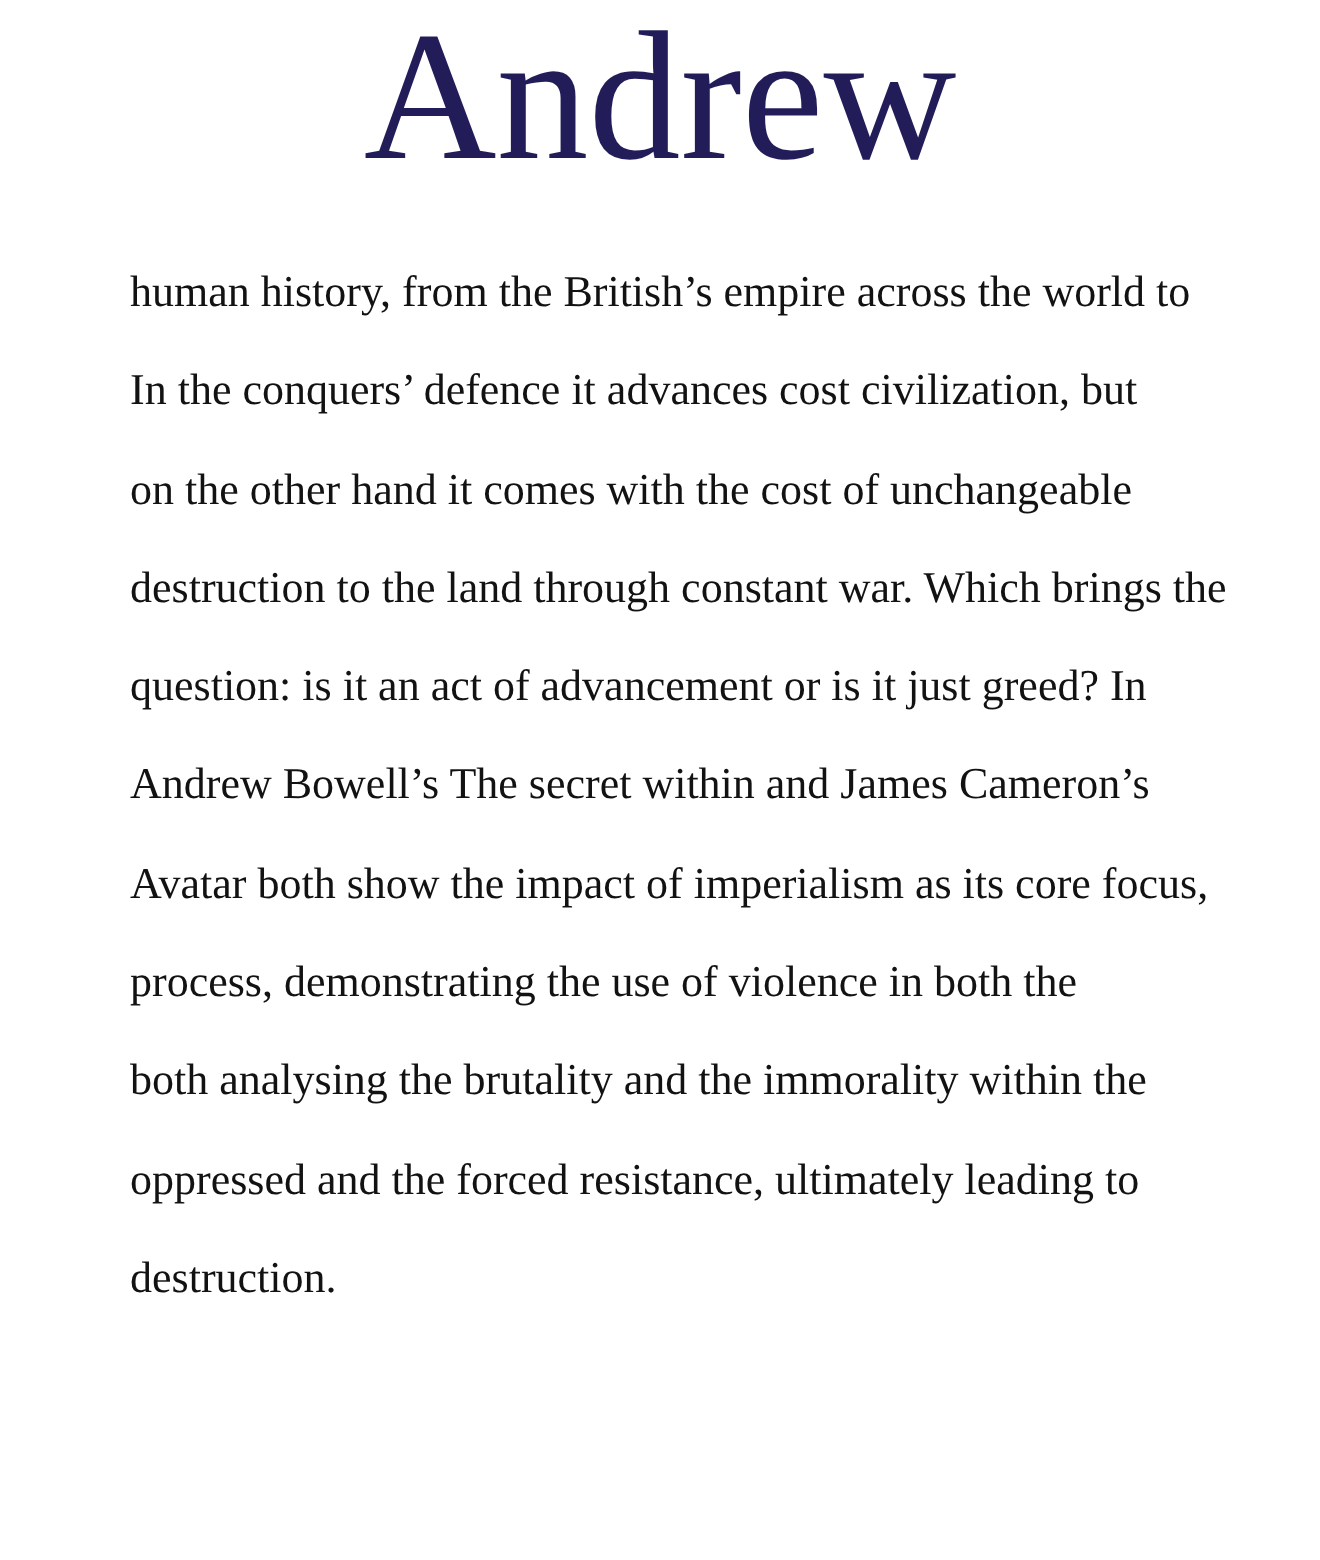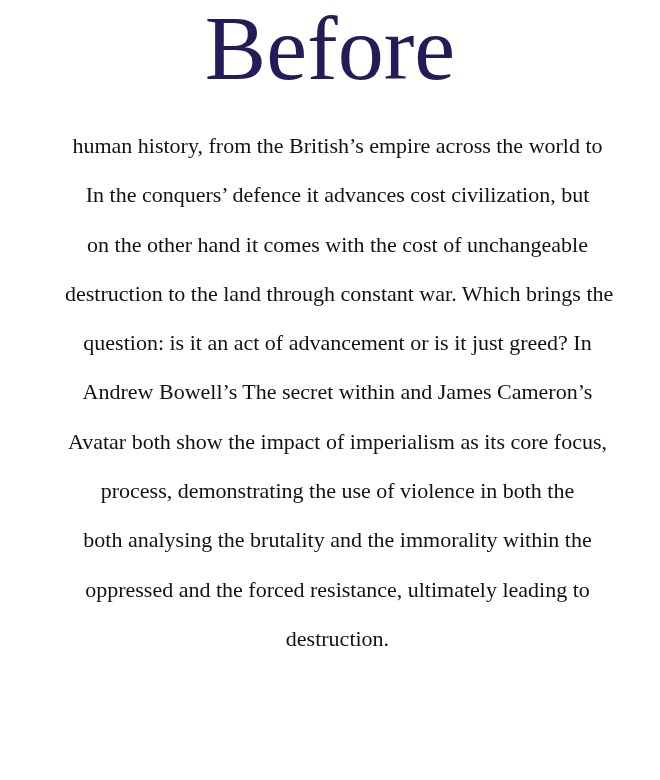--- a/index.html
+++ b/index.html
@@ -33,34 +33,33 @@
     font-weight: normal;
     color: var(--title-color);
     letter-spacing: 0;
     white-space: nowrap;
   }
   .para {
     margin: 25px 0 0 65px;
     width: 545px;
     color: var(--text-color);
     font-size: 22px;
-    text-align: center;
   }
   .para .line {
     height: 49.3px;
     line-height: 49.3px;
     white-space: nowrap;
     overflow: visible;
   }
 </style>
 </head>
 <body>
 
 <div class="page">
-  <h1 class="title">Before</h1>
+  <h1 class="title">Andrew</h1>
   <div class="para">
       <div class="line">human history, from the British’s empire across the world to</div>
       <div class="line">In the conquers’ defence it advances cost civilization, but</div>
       <div class="line">on the other hand it comes with the cost of unchangeable</div>
       <div class="line">destruction to the land through constant war. Which brings the</div>
       <div class="line">question: is it an act of advancement or is it just greed? In</div>
       <div class="line">Andrew Bowell’s The secret within and James Cameron’s</div>
       <div class="line">Avatar both show the impact of imperialism as its core focus,</div>
       <div class="line">process, demonstrating the use of violence in both the</div>
       <div class="line">both analysing the brutality and the immorality within the</div>

